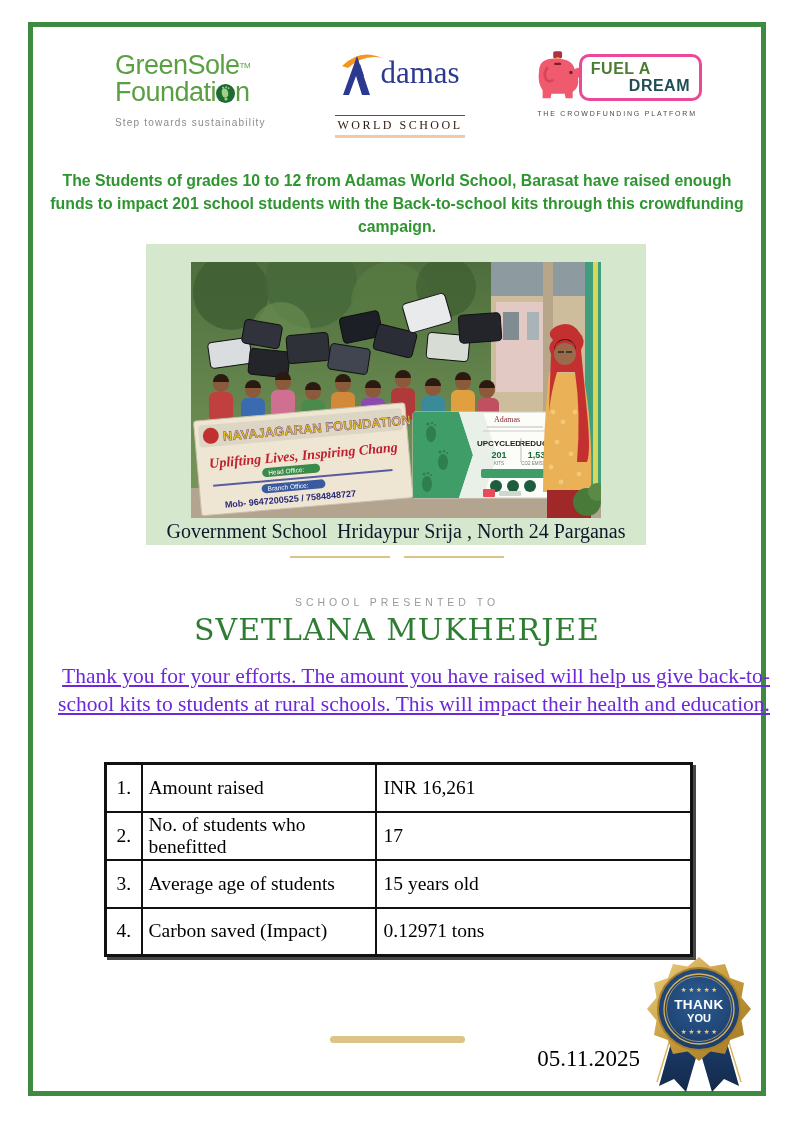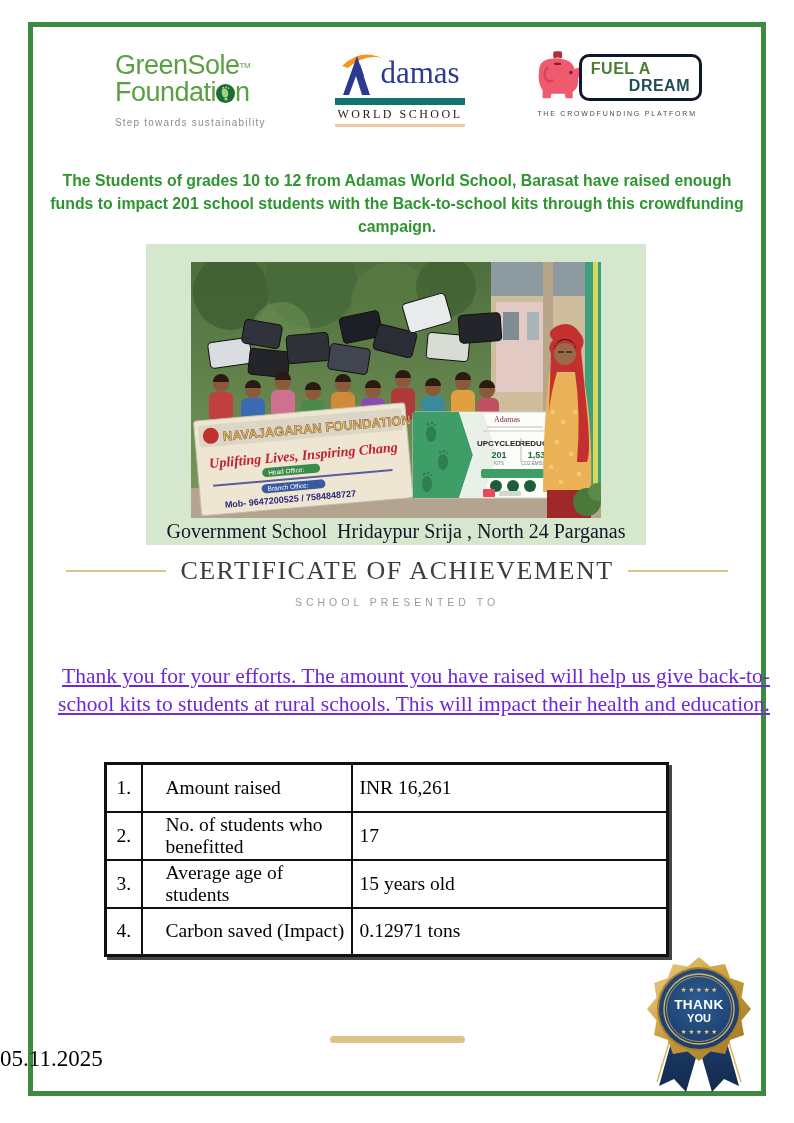--- a/index.html
+++ b/index.html
@@ -23,28 +23,28 @@
   .gs-dot {
     display:inline-block; width:19px; height:19px; border-radius:50%;
     background:#1d6b30; vertical-align:-2px; position:relative;
   }
   .gs-dot svg { position:absolute; left:3px; top:2px; }
   .gs-tag { font-size:10px; color:#8b8b8b; letter-spacing:1.2px; margin-top:11px; }
 
   .ad-logo { position:absolute; left:295px; top:2px; width:130px; text-align:center; }
   .ad-top { display:flex; align-items:center; justify-content:center; }
   .ad-name { font-family:"Liberation Serif", serif; font-size:31px; color:#2b3990; line-height:30px; margin-left:-4px; }
-  .ad-sub-wrap { margin-top:2px; border-top:7px solid #0f766e; padding-top:2px; }
+  .ad-sub-wrap { margin-top:19px; border-top:1px solid #0f766e; padding-top:2px; }
   .ad-sub { font-size:12px; letter-spacing:2.5px; color:#2a1a10; font-family:"Liberation Serif", serif; }
   .ad-underline { height:3px; background:#f2c9a4; margin-top:2px; }
 
   .fad-logo { position:absolute; left:492px; top:0; width:170px; }
   .fad-flex { display:flex; align-items:center; }
   .fad-text {
-    border:3px solid #0f172a; border-radius:10px; padding:3px 9px 4px 9px;
+    border:3px solid #ec4899; border-radius:10px; padding:3px 9px 4px 9px;
     margin-left:-8px; background:#fff; line-height:17px;
   }
   .fad-l1 { font-size:16px; font-weight:bold; color:#4a7d2f; letter-spacing:0.5px; }
   .fad-l2 { font-size:16px; font-weight:bold; color:#1f4e54; letter-spacing:0.5px;margin-left:38px; }
   .fad-tag { font-size:7px; color:#4a4a4a; letter-spacing:1.8px; margin-top:4px; text-align:center; }
 
   
   .statement {
     position:absolute; left:40px; top:170px; width:714px;
     text-align:center; font-size:15.8px; font-weight:bold; color:#2e9530;
@@ -92,30 +92,30 @@
   
   .impact-table {
     position:absolute; left:104px; top:762px;
     border-collapse:collapse; background:#fff;
     box-shadow:3px 3px 0 #474747;
     font-family:"Liberation Serif", serif; font-size:19.5px; color:#000;
   }
   .impact-table td { border:2px solid #111; height:48px; vertical-align:middle; }
   .impact-table { border:3px solid #111; }
   .td-num { width:36px; text-align:center; }
-  .td-label { width:210px; padding-left:23px; }
+  .td-label { width:234px; padding-left:6px; }
   .td-value { width:316px; padding-left:7px; }
 
   
   .date-bar {
     position:absolute; left:330px; top:1036px; width:135px; height:7px;
     border-radius:4px; background:#dcc486;
   }
   .date-text {
-    position:absolute; left:0; top:1046px; width:640px; text-align:left;
+    position:absolute; left:0; top:1046px; width:640px; text-align:right;
     font-family:"Liberation Serif", serif; font-size:23px; color:#000;
   }
   .badge-wrap { position:absolute; left:642px; top:952px; width:114px; height:142px; }
 </style>
 </head>
 <body>
 
 <div class="page">
   <div class="frame"></div>
 
@@ -315,24 +315,24 @@
         </g>
         <circle cx="396" cy="240" r="14" fill="#4a7a3a"></circle>
         <circle cx="406" cy="230" r="9" fill="#5a8a46"></circle>
       </svg>
     </div>
     <div class="photo-caption">Government School  Hridaypur Srija , North 24 Parganas</div>
   </div>
 
   <div class="title-row">
     <div class="title-line"></div>
-    <div class="cert-title">CERTIFICATE OF ACHIEVEMENT</div>
     <div class="title-line"></div>
   </div>
   <div class="presented">SCHOOL PRESENTED TO</div>
+  <div class="recipient">SVETLANA MUKHERJEE</div>
   <div class="message">Thank you for your efforts. The amount you have raised will help us give back-to-school kits to students at rural schools. This will impact their health and education.</div>
 
   <table class="impact-table">
     <tbody>
       <tr>
         <td class="td-num">1.</td>
         <td class="td-label">Amount raised</td>
         <td class="td-value">INR 16,261</td>
       </tr>
       <tr>

